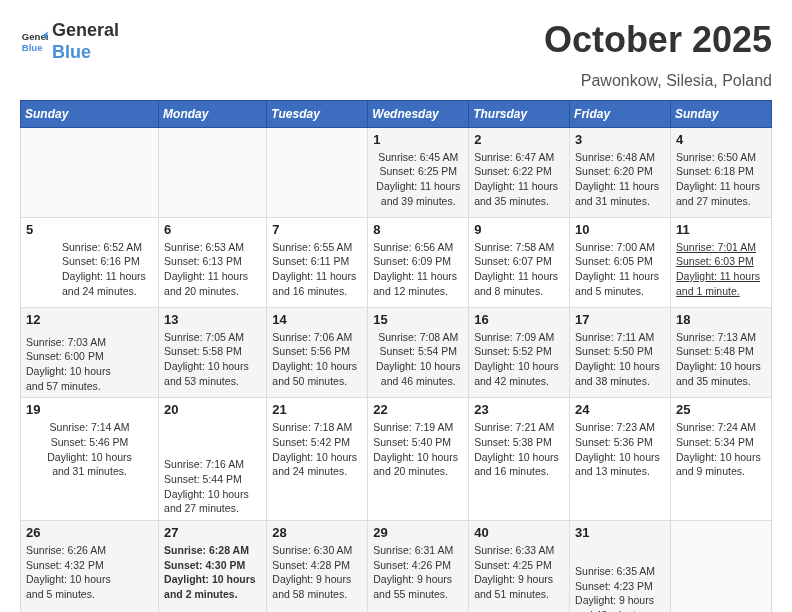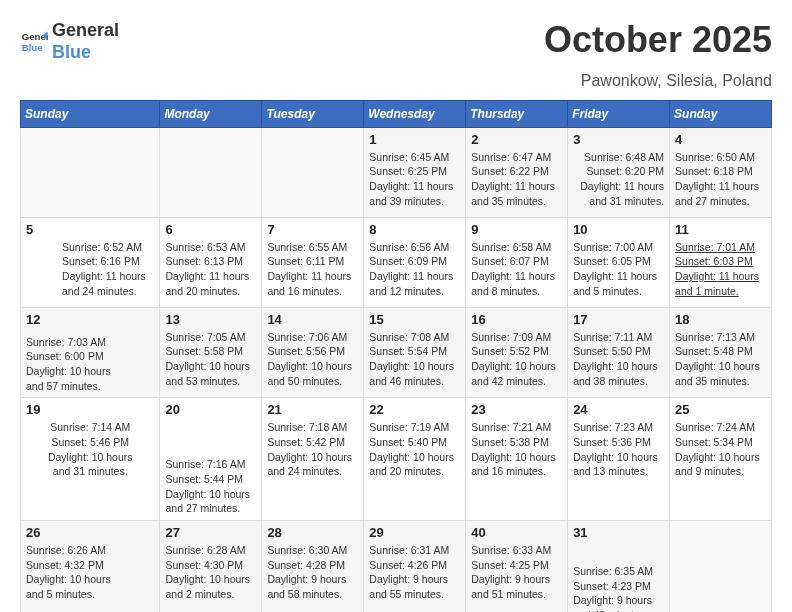--- a/index.html
+++ b/index.html
@@ -129,35 +129,35 @@
       <th>Sunday</th>
     </tr>
   </thead>
   <tbody id="calendar-body">
   <tr>
         <td class="empty-cell"></td>
         <td class="empty-cell"></td>
         <td class="empty-cell"></td>
         <td>
           <div class="day-number">1</div>
-          <div class="day-content" style="white-space: pre-line;">Sunrise: 6:45 AM
+          <div class="day-content" style="white-space: pre-line; text-align: center;">Sunrise: 6:45 AM
 Sunset: 6:25 PM
 Daylight: 11 hours
 and 39 minutes.</div>
         </td>
         <td>
           <div class="day-number">2</div>
           <div class="day-content" style="white-space: pre-line;">Sunrise: 6:47 AM
 Sunset: 6:22 PM
 Daylight: 11 hours
 and 35 minutes.</div>
         </td>
         <td>
           <div class="day-number">3</div>
-          <div class="day-content" style="white-space: pre-line; text-align: right;">Sunrise: 6:48 AM
+          <div class="day-content" style="white-space: pre-line;">Sunrise: 6:48 AM
 Sunset: 6:20 PM
 Daylight: 11 hours
 and 31 minutes.</div>
         </td>
         <td>
           <div class="day-number">4</div>
           <div class="day-content" style="white-space: pre-line;">Sunrise: 6:50 AM
 Sunset: 6:18 PM
 Daylight: 11 hours
 and 27 minutes.</div>
@@ -187,21 +187,21 @@
         </td>
         <td>
           <div class="day-number">8</div>
           <div class="day-content" style="white-space: pre-line;">Sunrise: 6:56 AM
 Sunset: 6:09 PM
 Daylight: 11 hours
 and 12 minutes.</div>
         </td>
         <td>
           <div class="day-number">9</div>
-          <div class="day-content" style="white-space: pre-line;">Sunrise: 6:58 AM
+          <div class="day-content" style="white-space: pre-line;">Sunrise: 7:58 AM
 Sunset: 6:07 PM
 Daylight: 11 hours
 and 8 minutes.</div>
         </td>
         <td>
           <div class="day-number">10</div>
           <div class="day-content" style="white-space: pre-line;">Sunrise: 7:00 AM
 Sunset: 6:05 PM
 Daylight: 11 hours
 and 5 minutes.</div>
@@ -231,21 +231,21 @@
         </td>
         <td>
           <div class="day-number">14</div>
           <div class="day-content" style="white-space: pre-line;">Sunrise: 7:06 AM
 Sunset: 5:56 PM
 Daylight: 10 hours
 and 50 minutes.</div>
         </td>
         <td>
           <div class="day-number">15</div>
-          <div class="day-content" style="white-space: pre-line;">Sunrise: 7:08 AM
+          <div class="day-content" style="white-space: pre-line; text-align: center;">Sunrise: 7:08 AM
 Sunset: 5:54 PM
 Daylight: 10 hours
 and 46 minutes.</div>
         </td>
         <td>
           <div class="day-number">16</div>
           <div class="day-content" style="white-space: pre-line;">Sunrise: 7:09 AM
 Sunset: 5:52 PM
 Daylight: 10 hours
 and 42 minutes.</div>
@@ -319,21 +319,21 @@
       <tr>
         <td>
           <div class="day-number">26</div>
           <div class="day-content" style="white-space: pre-line;">Sunrise: 6:26 AM
 Sunset: 4:32 PM
 Daylight: 10 hours
 and 5 minutes.</div>
         </td>
         <td>
           <div class="day-number">27</div>
-          <div class="day-content" style="white-space: pre-line;">Sunrise: 6:28 AM
+          <div class="day-content" style="white-space: pre-line; font-weight: bold;">Sunrise: 6:28 AM
 Sunset: 4:30 PM
 Daylight: 10 hours
 and 2 minutes.</div>
         </td>
         <td>
           <div class="day-number">28</div>
           <div class="day-content" style="white-space: pre-line;">Sunrise: 6:30 AM
 Sunset: 4:28 PM
 Daylight: 9 hours
 and 58 minutes.</div>

